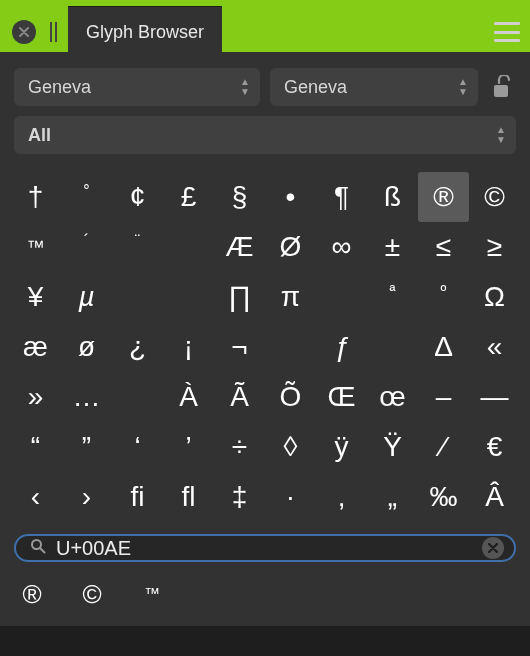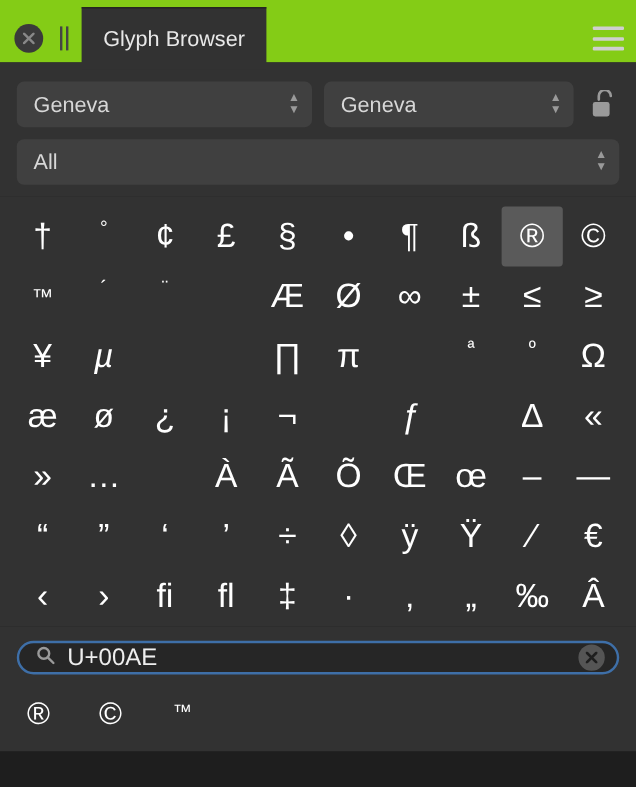--- a/index.html
+++ b/index.html
@@ -69,21 +69,21 @@
     margin-left: auto;
     display: flex; flex-direction: column; gap: 2px;
     color: #9a9a9a; font-size: 10px; line-height: 8px;
   }
   .select .stepper span { display:block; }
   .font-select { flex: 0 0 246px; }
   .style-select { flex: 1; }
   .lock-wrap {
     width: 28px; height: 38px; display:flex; align-items:center; justify-content:center;
   }
-  .wide-select { width: 100%; }
+  .wide-select { width: 100%; font-weight: bold; }
 
   
   .grid-wrap {
     background: #323232;
     padding: 8px 10px 0 10px;
   }
   .glyph-grid {
     display: grid;
     grid-template-columns: repeat(10, 1fr);
     gap: 0;

